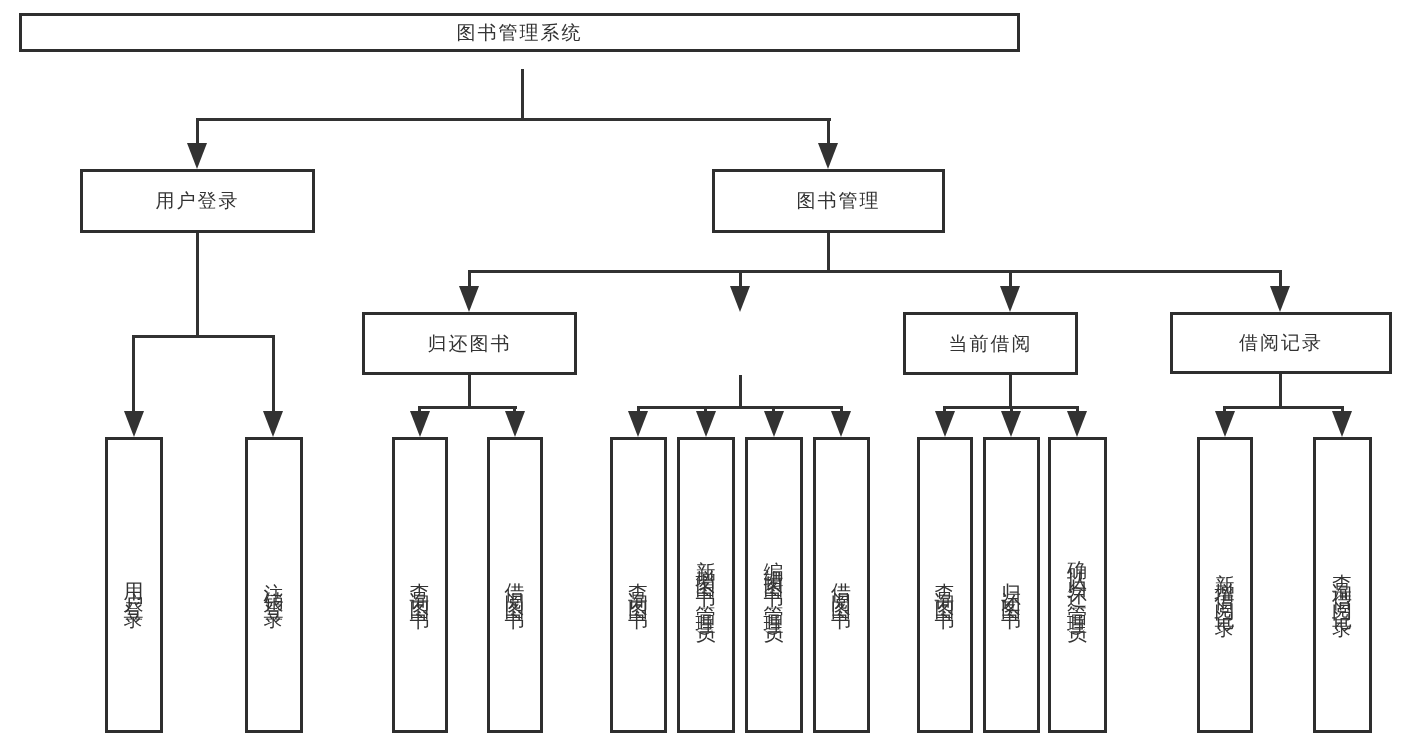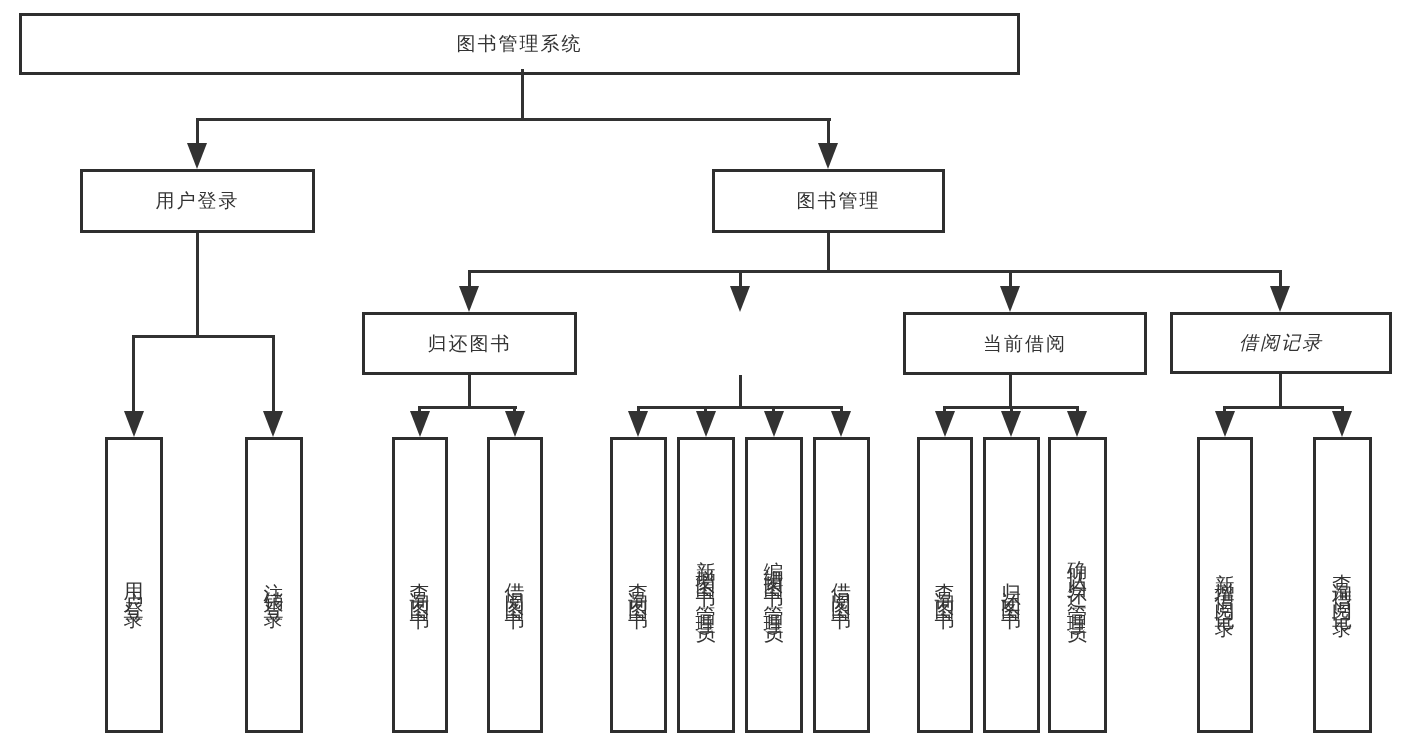--- a/index.html
+++ b/index.html
@@ -30,38 +30,38 @@
   .watermark{
     position:absolute;left:1188px;top:716px;font-size:18px;color:#b5b5b5;
     letter-spacing:1px;z-index:5;text-shadow:0 0 3px #fff,0 0 2px #fff;
   }
 </style>
 </head>
 <body>
 
 <div class="canvas">
 
-  <div class="hbox" style="left:19px;top:13px;width:1001px;height:62px;">
+  <div class="hbox" style="left:19px;top:13px;width:1001px;height:39px;">
     <span>图书管理系统</span>
   </div>
 
   <div class="hbox" style="left:80px;top:169px;width:235px;height:64px;">
     <span>用户登录</span>
   </div>
   <div class="hbox" style="left:712px;top:169px;width:233px;height:64px;padding-left:20px;">
     <span>图书管理</span>
   </div>
 
   <div class="hbox" style="left:362px;top:312px;width:215px;height:63px;">
     <span>归还图书</span>
   </div>
-  <div class="hbox" style="left:903px;top:312px;width:244px;height:63px;">
+  <div class="hbox" style="left:903px;top:312px;width:175px;height:63px;">
     <span>当前借阅</span>
   </div>
-  <div class="hbox" style="left:1170px;top:312px;width:222px;height:62px;font-style:italic;">
+  <div class="hbox" style="left:1170px;top:312px;width:222px;height:62px;">
     <span>借阅记录</span>
   </div>
 
   <div class="vbox" style="left:105px;width:58px;">
     <span>用户登录</span>
   </div>
   <div class="vbox" style="left:245px;width:58px;">
     <span>注销登录</span>
   </div>
 

